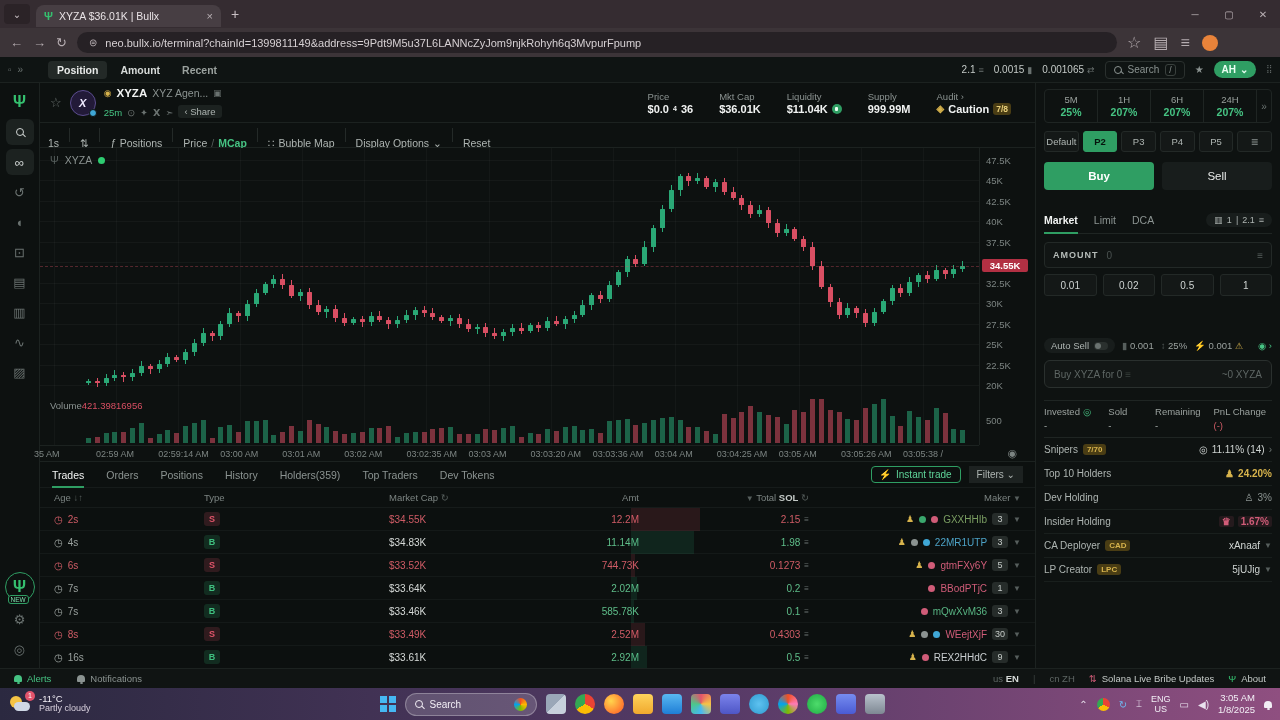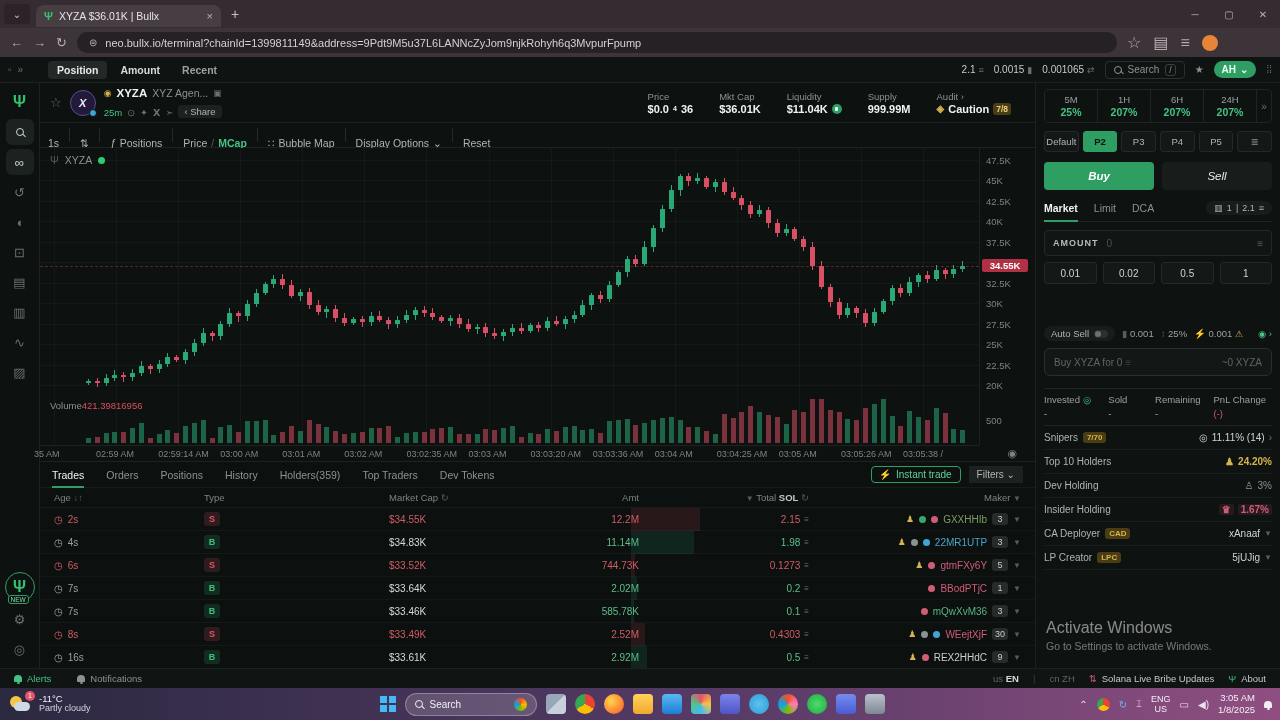--- a/index.html
+++ b/index.html
@@ -137,21 +137,21 @@
   #right{width:245px;flex:0 0 auto;border-left:1px solid #1c2220;background:#0e1211;position:relative;display:flex;flex-direction:column;padding:6px 8px 0 8px;font-size:10px;}
   #tf-row{display:flex;border:1px solid #1f2523;border-radius:4px;overflow:hidden;}
   .tf-cell{flex:1;text-align:center;padding:4px 0;border-right:1px solid #1f2523;}
   .tf-cell .l{color:#9aa19e;font-size:9.5px;}
   .tf-cell .v{color:#46c383;font-weight:bold;font-size:10.5px;margin-top:1px;}
   .tf-chev{width:14px;display:flex;align-items:center;justify-content:center;color:#6a7270;}
   #preset-row{display:flex;gap:4px;margin-top:8px;}
   .preset{flex:1;text-align:center;padding:4px 0;background:#141817;border:1px solid #232927;border-radius:3px;color:#aeb5b2;font-size:9.5px;}
   .preset.active{background:#2f9e63;border-color:#2f9e63;color:#06130c;font-weight:bold;}
   .preset-ic{width:22px;display:flex;align-items:center;justify-content:center;color:#8b9391;}
-  #bs-row{display:flex;gap:8px;margin:10px 0 4px 0;font-style:italic;}
+  #bs-row{display:flex;gap:8px;margin:10px 0 16px 0;}
   .bbuy{flex:1;height:28px;background:#2f9e63;border-radius:4px;display:flex;align-items:center;justify-content:center;color:#ffffff;font-weight:bold;font-size:11.5px;}
   .bsell{flex:1;height:28px;background:#181d1c;border-radius:4px;display:flex;align-items:center;justify-content:center;color:#e8eae9;font-size:11.5px;}
   #order-tabs{display:flex;align-items:center;gap:16px;height:28px;border-bottom:1px solid #1f2523;color:#8b9391;font-size:10.5px;}
   .ot.active{color:#f1f3f2;font-weight:bold;border-bottom:2px solid #2f9e63;padding-bottom:6px;margin-bottom:-8px;}
   .wallet-chip{margin-left:auto;background:#181d1c;border-radius:10px;padding:2px 8px;font-size:9px;color:#aeb5b2;display:flex;gap:4px;align-items:center;}
   #amount-box{margin-top:8px;height:26px;background:#111514;border:1px solid #232927;border-radius:4px;display:flex;align-items:center;padding:0 8px;gap:8px;}
   #amount-box .al{font-size:9px;letter-spacing:1px;color:#b6bcb9;font-weight:bold;}
   #amount-box .ph{flex:1;color:#4a5250;}
   #amt-presets{display:grid;grid-template-columns:repeat(4,1fr);gap:6px;margin-top:6px;}
   .amtp{height:22px;background:#141817;border:1px solid #232927;border-radius:3px;display:flex;align-items:center;justify-content:center;color:#cfd4d2;font-size:10px;}
@@ -1091,24 +1091,20 @@
             </div>
             <div class="statrow">
               <span>LP Creator</span>
               <span class="chip-y">LPC</span>
               <span class="val">
                 <span class="v-white">5jUJig</span>
                 <span class="funnel">▼</span>
               </span>
             </div>
           </div>
-        <div id="activate">
-          <div class="a1">Activate Windows</div>
-          <div class="a2">Go to Settings to activate Windows.</div>
-        </div>
       </div>
     </div>
   </div>
 
   <div id="statusbar">
     <span class="sb-item alerts">
         <span class="bell"></span>
         <span>Alerts</span>
       </span>
     <span class="sb-item">

